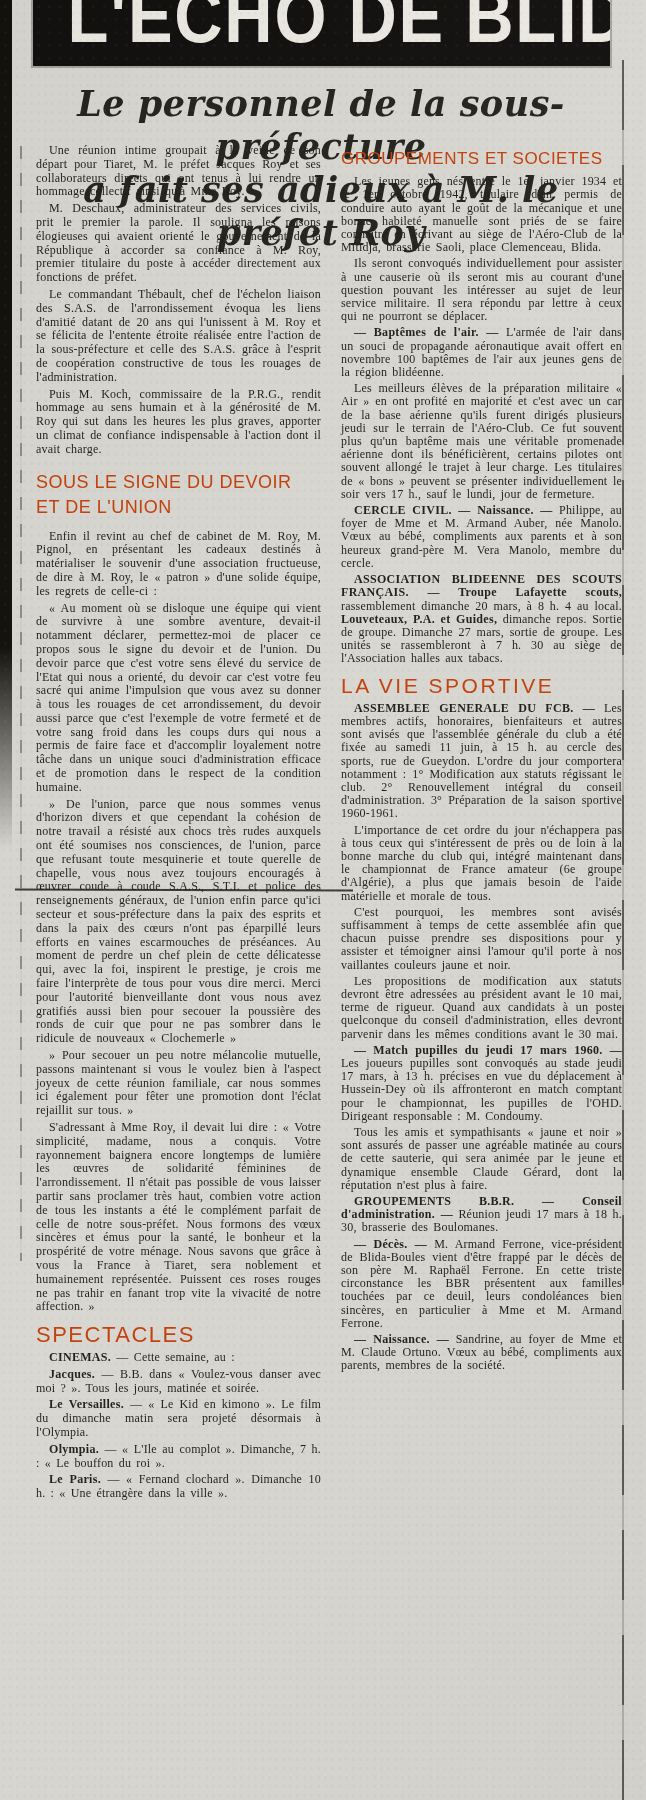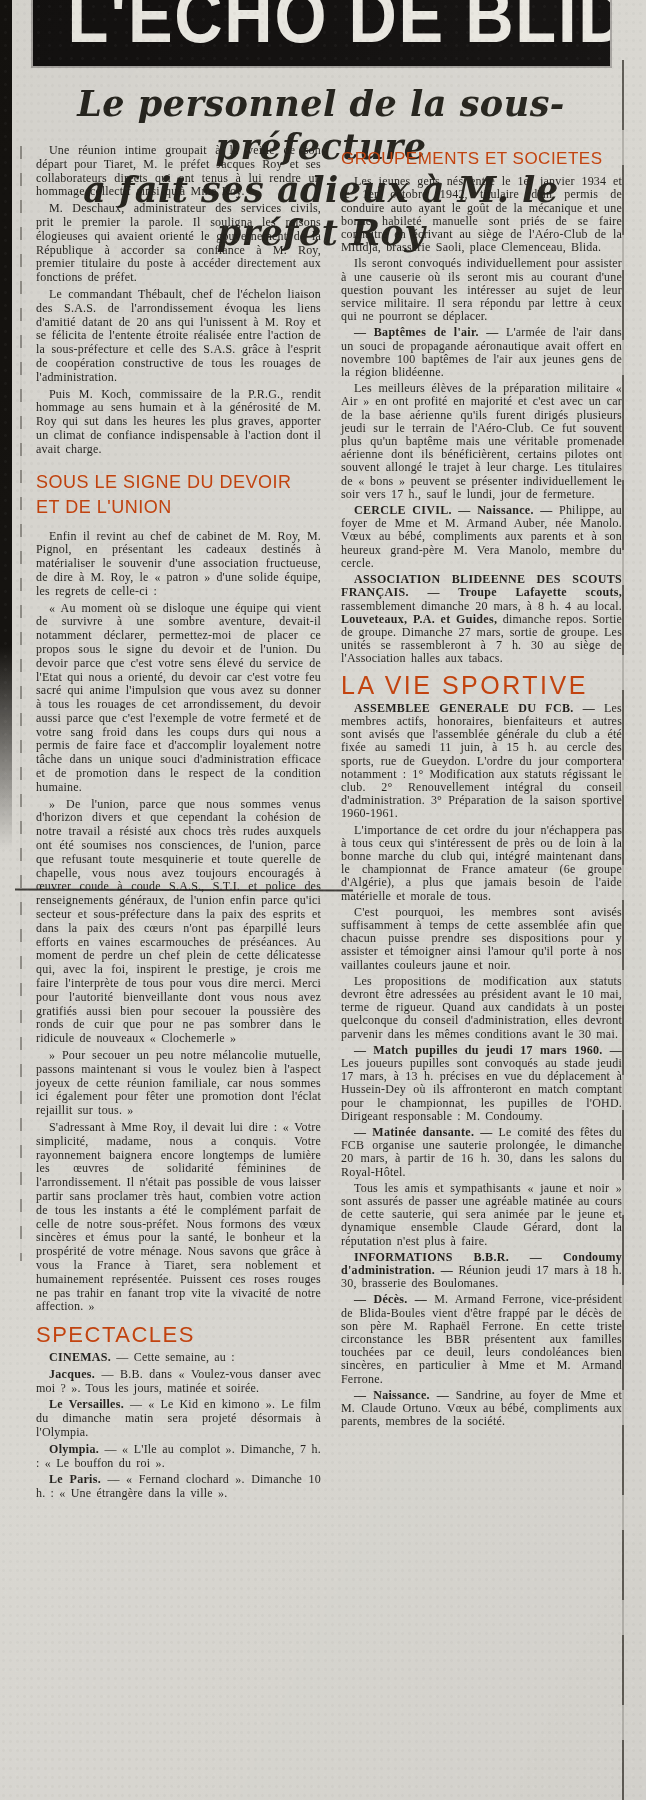--- a/index.html
+++ b/index.html
@@ -36,21 +36,21 @@
   .col{position:absolute;text-align:justify;}
   .col-left{left:36px;top:144px;width:285px;font-size:12px;line-height:13.8px;}
   .col-right{left:341px;top:146px;width:281px;font-size:12px;line-height:13.2px;}
   p.para{margin:0 0 3px;text-indent:13px;word-spacing:2px;letter-spacing:.2px;}
   p.para b{letter-spacing:.3px;}
   .subhead{font-family:"Liberation Sans",sans-serif;font-weight:normal;text-align:left;
         text-indent:0;color:#c2410c;}
   .subhead-devoir{font-size:18px;line-height:25px;margin:13px 0 10px;letter-spacing:.5px;}
   .head-spectacles{font-size:22px;letter-spacing:1.5px;margin:14px 0 9px;}
   .head-groupements{font-size:17px;letter-spacing:.5px;margin:6px 0 10px;}
-  .head-sportive{font-size:25px;letter-spacing:2.5px;margin:13px 0 10px;}
+  .head-sportive{font-size:21px;letter-spacing:2.5px;margin:13px 0 10px;}
 </style>
 </head>
 <body>
 
 <div class="page">
   <div class="left-bar"></div>
   <div class="col-rule-left"></div>
   <div class="right-rule"></div>
   <div class="scratch"></div>
 
@@ -99,21 +99,20 @@
     <p class="para"><b>CERCLE CIVIL. — Naissance. —</b><span> Philippe, au foyer de Mme et M. Armand Auber, née Manolo. Vœux au bébé, compliments aux parents et à son heureux grand-père M. Vera Manolo, membre du cercle.</span></p>
     <p class="para"><b>ASSOCIATION BLIDEENNE DES SCOUTS FRANÇAIS. — Troupe Lafayette scouts,</b><span> rassemblement dimanche 20 mars, à 8 h. 4 au local. </span><b>Louveteaux, P.A. et Guides,</b><span> dimanche repos. Sortie de groupe. Dimanche 27 mars, sortie de groupe. Les unités se rassembleront à 7 h. 30 au siège de l'Association halles aux tabacs.</span></p>
 
     <div class="subhead head-sportive">LA VIE SPORTIVE</div>
 
     <p class="para"><b>ASSEMBLEE GENERALE DU FCB. —</b><span> Les membres actifs, honoraires, bienfaiteurs et autres sont avisés que l'assemblée générale du club a été fixée au samedi 11 juin, à 15 h. au cercle des sports, rue de Gueydon. L'ordre du jour comportera notamment : 1° Modification aux statuts régissant le club. 2° Renouvellement intégral du conseil d'administration. 3° Préparation de la saison sportive 1960-1961.</span></p>
     <p class="para"><b></b><span>L'importance de cet ordre du jour n'échappera pas à tous ceux qui s'intéressent de près ou de loin à la bonne marche du club qui, intégré maintenant dans le championnat de France amateur (6e groupe d'Algérie), a plus que jamais besoin de l'aide matérielle et morale de tous.</span></p>
     <p class="para"><b></b><span>C'est pourquoi, les membres sont avisés suffisamment à temps de cette assemblée afin que chacun puisse prendre ses dispositions pour y assister et témoigner ainsi l'amour qu'il porte à nos vaillantes couleurs jaune et noir.</span></p>
     <p class="para"><b></b><span>Les propositions de modification aux statuts devront être adressées au président avant le 10 mai, terme de rigueur. Quand aux candidats à un poste quelconque du conseil d'administration, elles devront parvenir dans les mêmes conditions avant le 30 mai.</span></p>
     <p class="para"><b>— Match pupilles du jeudi 17 mars 1960. —</b><span> Les joueurs pupilles sont convoqués au stade jeudi 17 mars, à 13 h. précises en vue du déplacement à Hussein-Dey où ils affronteront en match comptant pour le championnat, les pupilles de l'OHD. Dirigeant responsable : M. Condoumy.</span></p>
-    <p class="para"><b>— Matinée dansante. —</b><span> Le comité des fêtes du FCB organise une sauterie prolongée, le dimanche 20 mars, à partir de 16 h. 30, dans les salons du Royal-Hôtel.</span></p>
     <p class="para"><b></b><span>Tous les amis et sympathisants « jaune et noir » sont assurés de passer une agréable matinée au cours de cette sauterie, qui sera animée par le jeune et dynamique ensemble Claude Gérard, dont la réputation n'est plus à faire.</span></p>
-    <p class="para"><b>INFORMATIONS B.B.R. — Condoumy d'administration. —</b><span> Réunion jeudi 17 mars à 18 h. 30, brasserie des Boulomanes.</span></p>
+    <p class="para"><b>GROUPEMENTS B.B.R. — Conseil d'administration. —</b><span> Réunion jeudi 17 mars à 18 h. 30, brasserie des Boulomanes.</span></p>
     <p class="para"><b>— Décès. —</b><span> M. Armand Ferrone, vice-président de Blida-Boules vient d'être frappé par le décès de son père M. Raphaël Ferrone. En cette triste circonstance les BBR présentent aux familles touchées par ce deuil, leurs condoléances bien sincères, en particulier à Mme et M. Armand Ferrone.</span></p>
     <p class="para"><b>— Naissance. —</b><span> Sandrine, au foyer de Mme et M. Claude Ortuno. Vœux au bébé, compliments aux parents, membres de la société.</span></p>
   </div>
 
   <div class="noise"></div>
 </div>
 
 </body></html>

